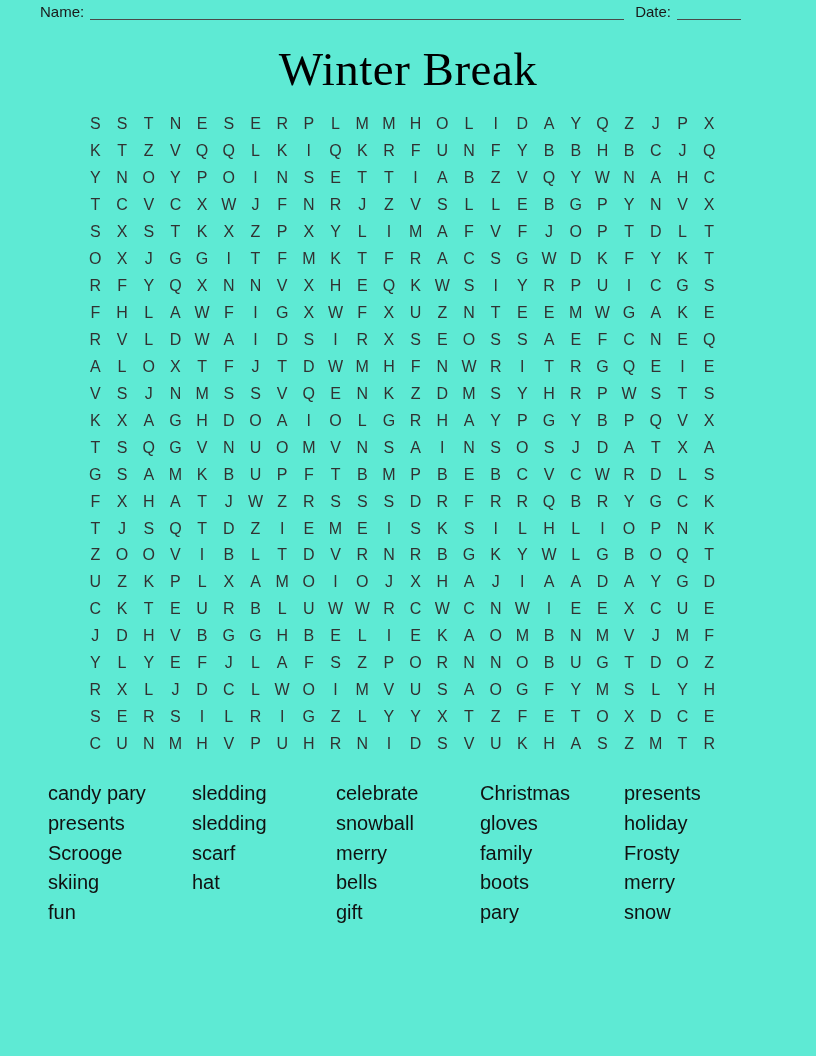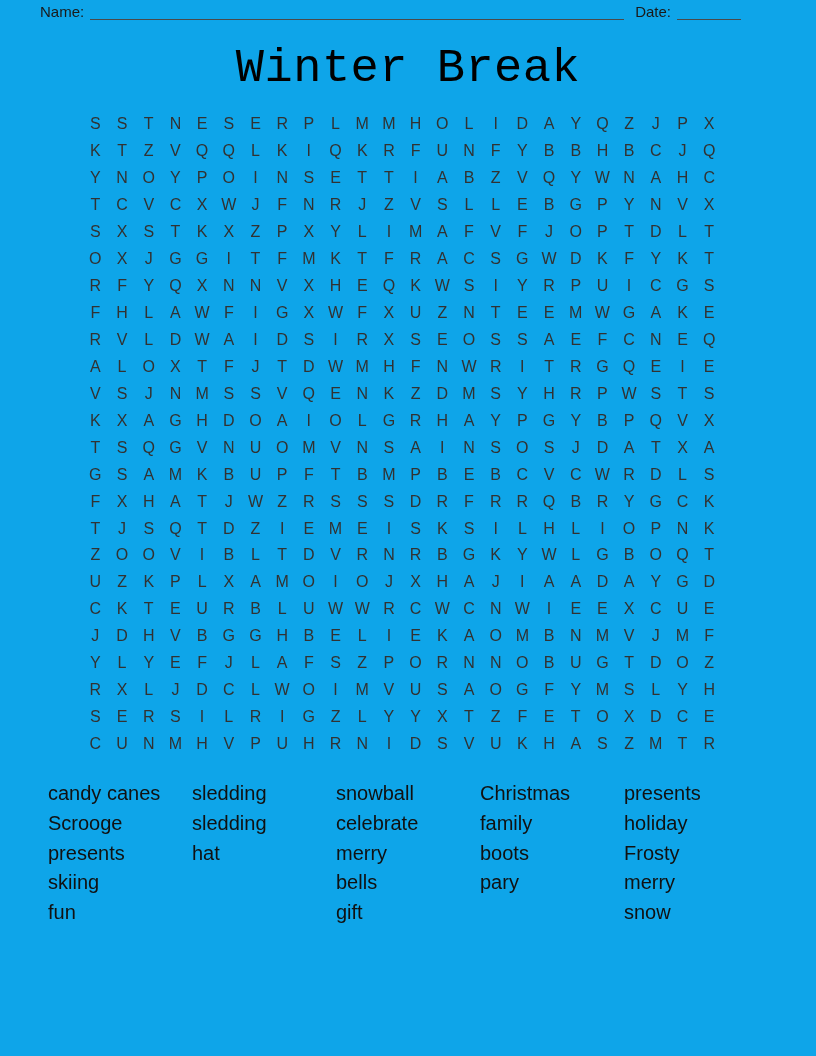--- a/index.html
+++ b/index.html
@@ -4,21 +4,21 @@
 <style>
   html, body {
     margin: 0;
     padding: 0;
     background: #ffffff;
   }
   .page {
     position: relative;
     width: 816px;
     height: 1056px;
-    background: #0ea5e9;
+    background: #5eead4;
     font-family: "Liberation Sans", sans-serif;
     color: #1c1c1c;
     overflow: hidden;
   }
   
   .header-row {
     display: flex;
     align-items: flex-end;
     padding: 2px 75px 0 40px;
     height: 18px;
@@ -40,21 +40,21 @@
 
   
   .title {
     margin: 0;
     padding-top: 22px;
     text-align: center;
     font-size: 47px;
     font-weight: 400;
     letter-spacing: 0.5px;
     color: #000000;
-    font-family: Liberation Mono, monospace;
+    font-family: Liberation Serif, serif;
   }
 
   
   .grid {
     position: absolute;
     left: 82px;
     top: 111px;
     width: 641px;
     display: grid;
     grid-template-columns: repeat(24, 26.7px);
@@ -679,40 +679,42 @@
       <span class="cell">A</span>
       <span class="cell">S</span>
       <span class="cell">Z</span>
       <span class="cell">M</span>
       <span class="cell">T</span>
       <span class="cell">R</span>
     </div>
 
   <div class="word-list">
       <div class="word-col">
-        <span class="word">candy canes</span>
+        <span class="word">candy pary</span>
+        <span class="word">presents</span>
         <span class="word">Scrooge</span>
-        <span class="word">presents</span>
         <span class="word">skiing</span>
         <span class="word">fun</span>
       </div>
       <div class="word-col">
         <span class="word">sledding</span>
         <span class="word">sledding</span>
+        <span class="word">scarf</span>
         <span class="word">hat</span>
       </div>
       <div class="word-col">
+        <span class="word">celebrate</span>
         <span class="word">snowball</span>
-        <span class="word">celebrate</span>
         <span class="word">merry</span>
         <span class="word">bells</span>
         <span class="word">gift</span>
       </div>
       <div class="word-col">
         <span class="word">Christmas</span>
+        <span class="word">gloves</span>
         <span class="word">family</span>
         <span class="word">boots</span>
         <span class="word">pary</span>
       </div>
       <div class="word-col">
         <span class="word">presents</span>
         <span class="word">holiday</span>
         <span class="word">Frosty</span>
         <span class="word">merry</span>
         <span class="word">snow</span>

